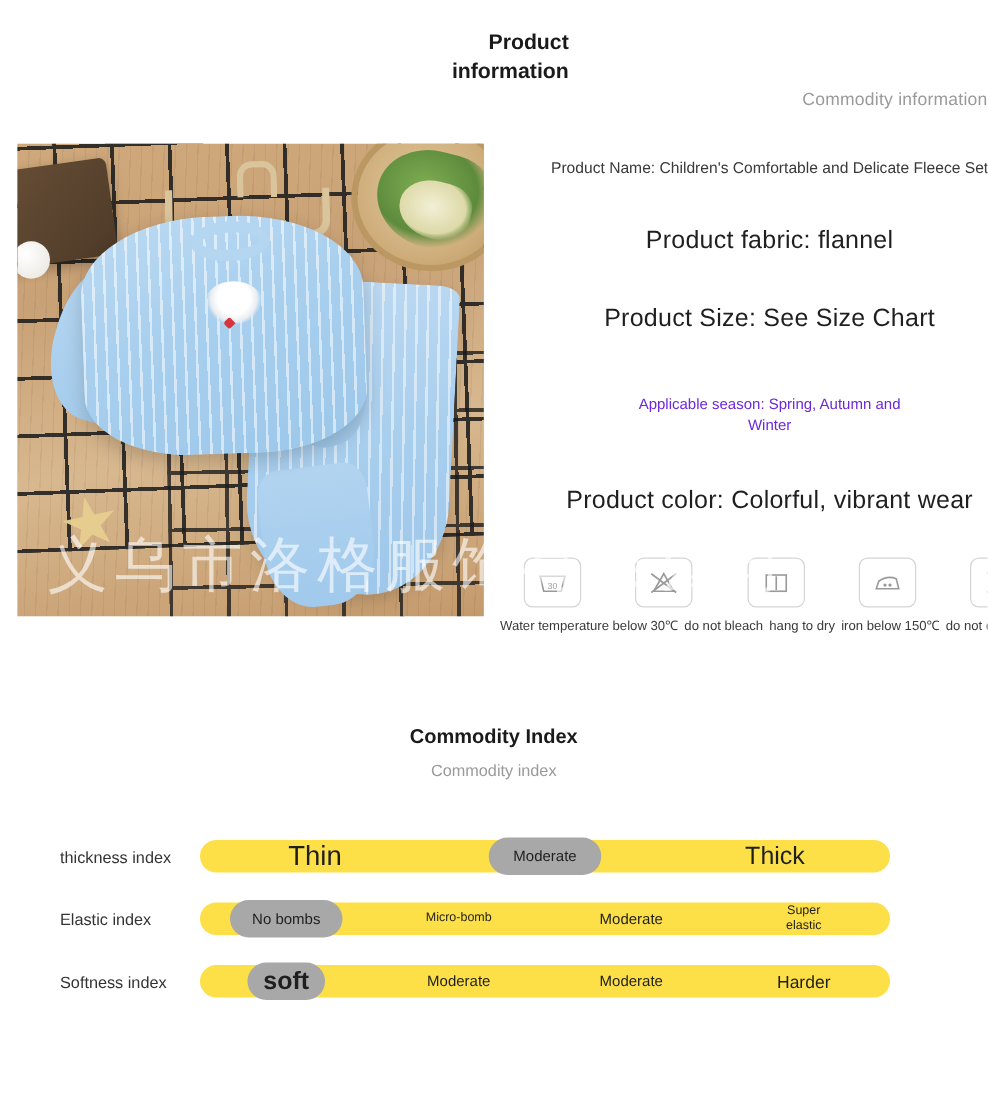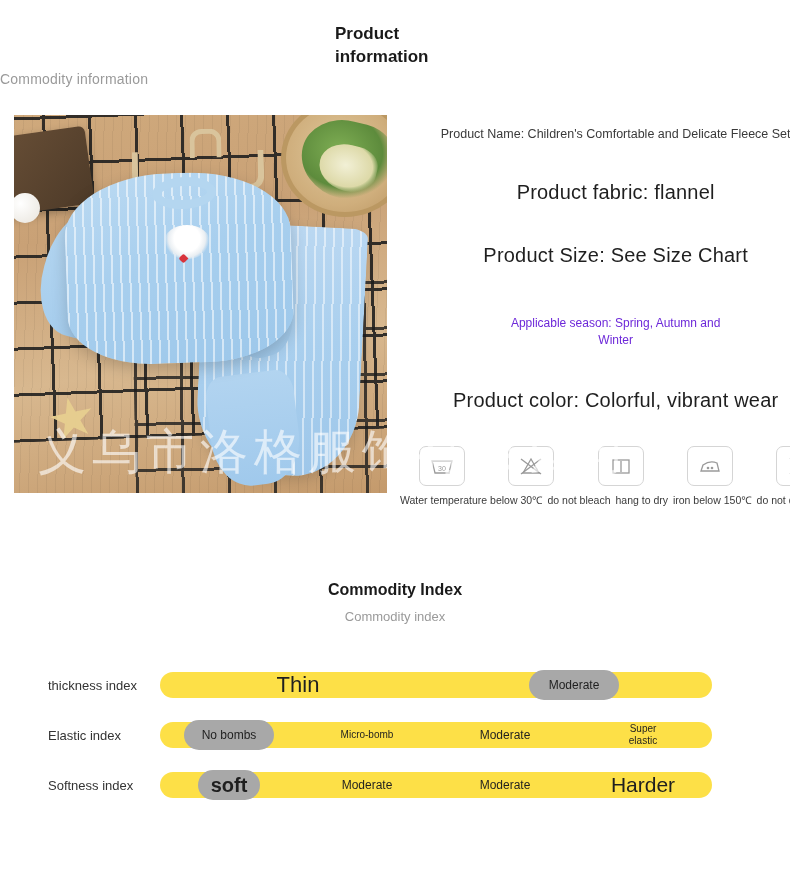--- a/index.html
+++ b/index.html
@@ -9,21 +9,21 @@
     height: 875px;
     background: #ffffff;
     font-family: "Liberation Sans", sans-serif;
     color: #222222;
     overflow: hidden;
     position: relative;
   }
 
   
   .page-header {
-    text-align: left;
+    text-align: right;
     padding-top: 22px;
   }
   .header-title {
     font-size: 17px;
     font-weight: bold;
     color: #1a1a1a;
     line-height: 23px;
     width: 120px;
     margin: 0 auto;
   }
@@ -445,20 +445,23 @@
     <div class="index-row">
       <div class="index-label">thickness index</div>
       <div class="index-track">
         <div class="seg">
           <span class="seg-label" style="font-size: 22px;">Thin</span>
         </div>
         <div class="seg">
           <div class="seg-sel" style="width: 90px; height: 30px;"></div>
           <span class="seg-label" style="font-size: 12px;">Moderate</span>
         </div>
+        <div class="seg">
+          <span class="seg-label" style="font-size: 20px;">Thick</span>
+        </div>
       </div>
     </div>
     <div class="index-row">
       <div class="index-label">Elastic index</div>
       <div class="index-track">
         <div class="seg">
           <div class="seg-sel" style="width: 90px; height: 30px;"></div>
           <span class="seg-label" style="font-size: 12px;">No bombs</span>
         </div>
         <div class="seg">
@@ -479,17 +482,17 @@
           <div class="seg-sel" style="width: 62px; height: 30px;"></div>
           <span class="seg-label" style="font-size: 20px; font-weight: bold;">soft</span>
         </div>
         <div class="seg">
           <span class="seg-label" style="font-size: 12px;">Moderate</span>
         </div>
         <div class="seg">
           <span class="seg-label" style="font-size: 12px;">Moderate</span>
         </div>
         <div class="seg">
-          <span class="seg-label" style="font-size: 21px;">Harder</span>
+          <span class="seg-label" style="font-size: 14px;">Harder</span>
         </div>
       </div>
     </div>
   </div>
 
 </body></html>

